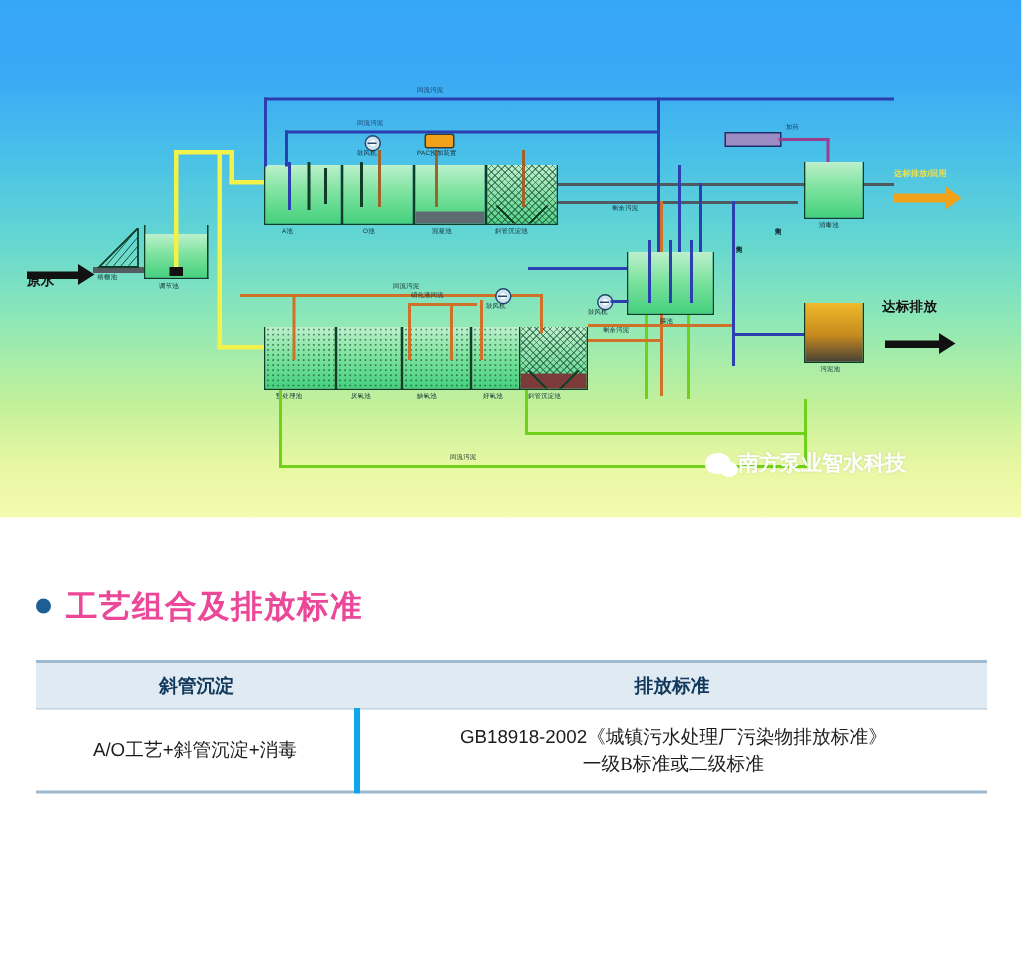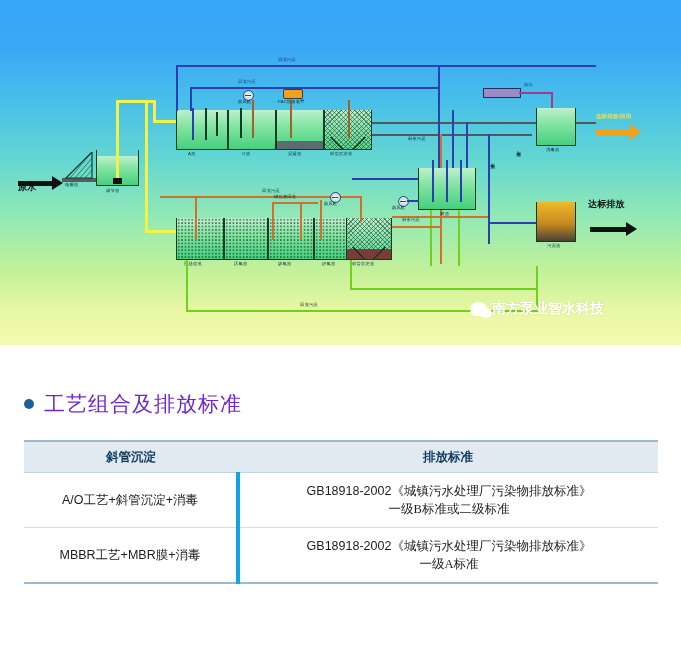--- a/index.html
+++ b/index.html
@@ -47,21 +47,21 @@
   .watermark{position:absolute;display:flex;align-items:center;gap:5px;
     color:#ffffff;font-size:14px;font-weight:bold;text-shadow:0 0 2px rgba(0,0,0,.12);
     font-family:Liberation Serif, serif;}
   .wechat{width:17px;height:14px;border-radius:50% 50% 45% 45%;background:#fff;position:relative;flex:0 0 auto;}
   .wechat:after{content:"";position:absolute;right:-5px;bottom:-2px;width:12px;height:10px;border-radius:50%;background:#fff;box-shadow:0 0 0 1.5px rgba(255,255,255,.0);}
 
   
   #content{position:relative;width:681px;height:306px;background:#fff;}
   #section-heading{display:flex;align-items:center;gap:10px;margin:45px 0 0 24px;}
   .bullet{width:10px;height:10px;border-radius:50%;background:#1d5f94;flex:0 0 auto;}
-  #section-heading .htxt{font-size:21px;font-weight:normal;color:#6d28d9;letter-spacing:1px;}
+  #section-heading .htxt{font-size:21px;font-weight:bold;color:#ec4899;letter-spacing:1px;}
 
   table{border-collapse:collapse;width:634px;margin:22px 0 0 24px;table-layout:fixed;}
   thead th{background:#dfeaf2;color:#12395c;font-size:12.5px;font-weight:bold;
     height:28px;border-top:2px solid #9bb9cf;border-bottom:1px solid #c3d4e0;}
   thead th:first-child{width:212px;}
   tbody td{border-bottom:1px solid #d9dde0;font-size:12.5px;color:#1c1c1c;
     height:50px;text-align:center;padding:2px 6px;line-height:1.45;}
   tbody td.col1{border-right:4px solid #0ea5e9;}
   tbody tr:last-child td{border-bottom:2px solid #9bb9cf;}
   .std-line2{display:block;font-family:Liberation Serif, serif;}
@@ -265,23 +265,16 @@
       </tr>
     </thead>
     <tbody>
       <tr>
         <td class="col1">A/O工艺+斜管沉淀+消毒</td>
         <td>
           <span>GB18918-2002《城镇污水处理厂污染物排放标准》</span>
           <span class="std-line2">一级B标准或二级标准</span>
         </td>
       </tr>
-      <tr>
-        <td class="col1">MBBR工艺+MBR膜+消毒</td>
-        <td>
-          <span>GB18918-2002《城镇污水处理厂污染物排放标准》</span>
-          <span class="std-line2">一级A标准</span>
-        </td>
-      </tr>
     </tbody>
   </table>
 
 </div>
 
 </body></html>

